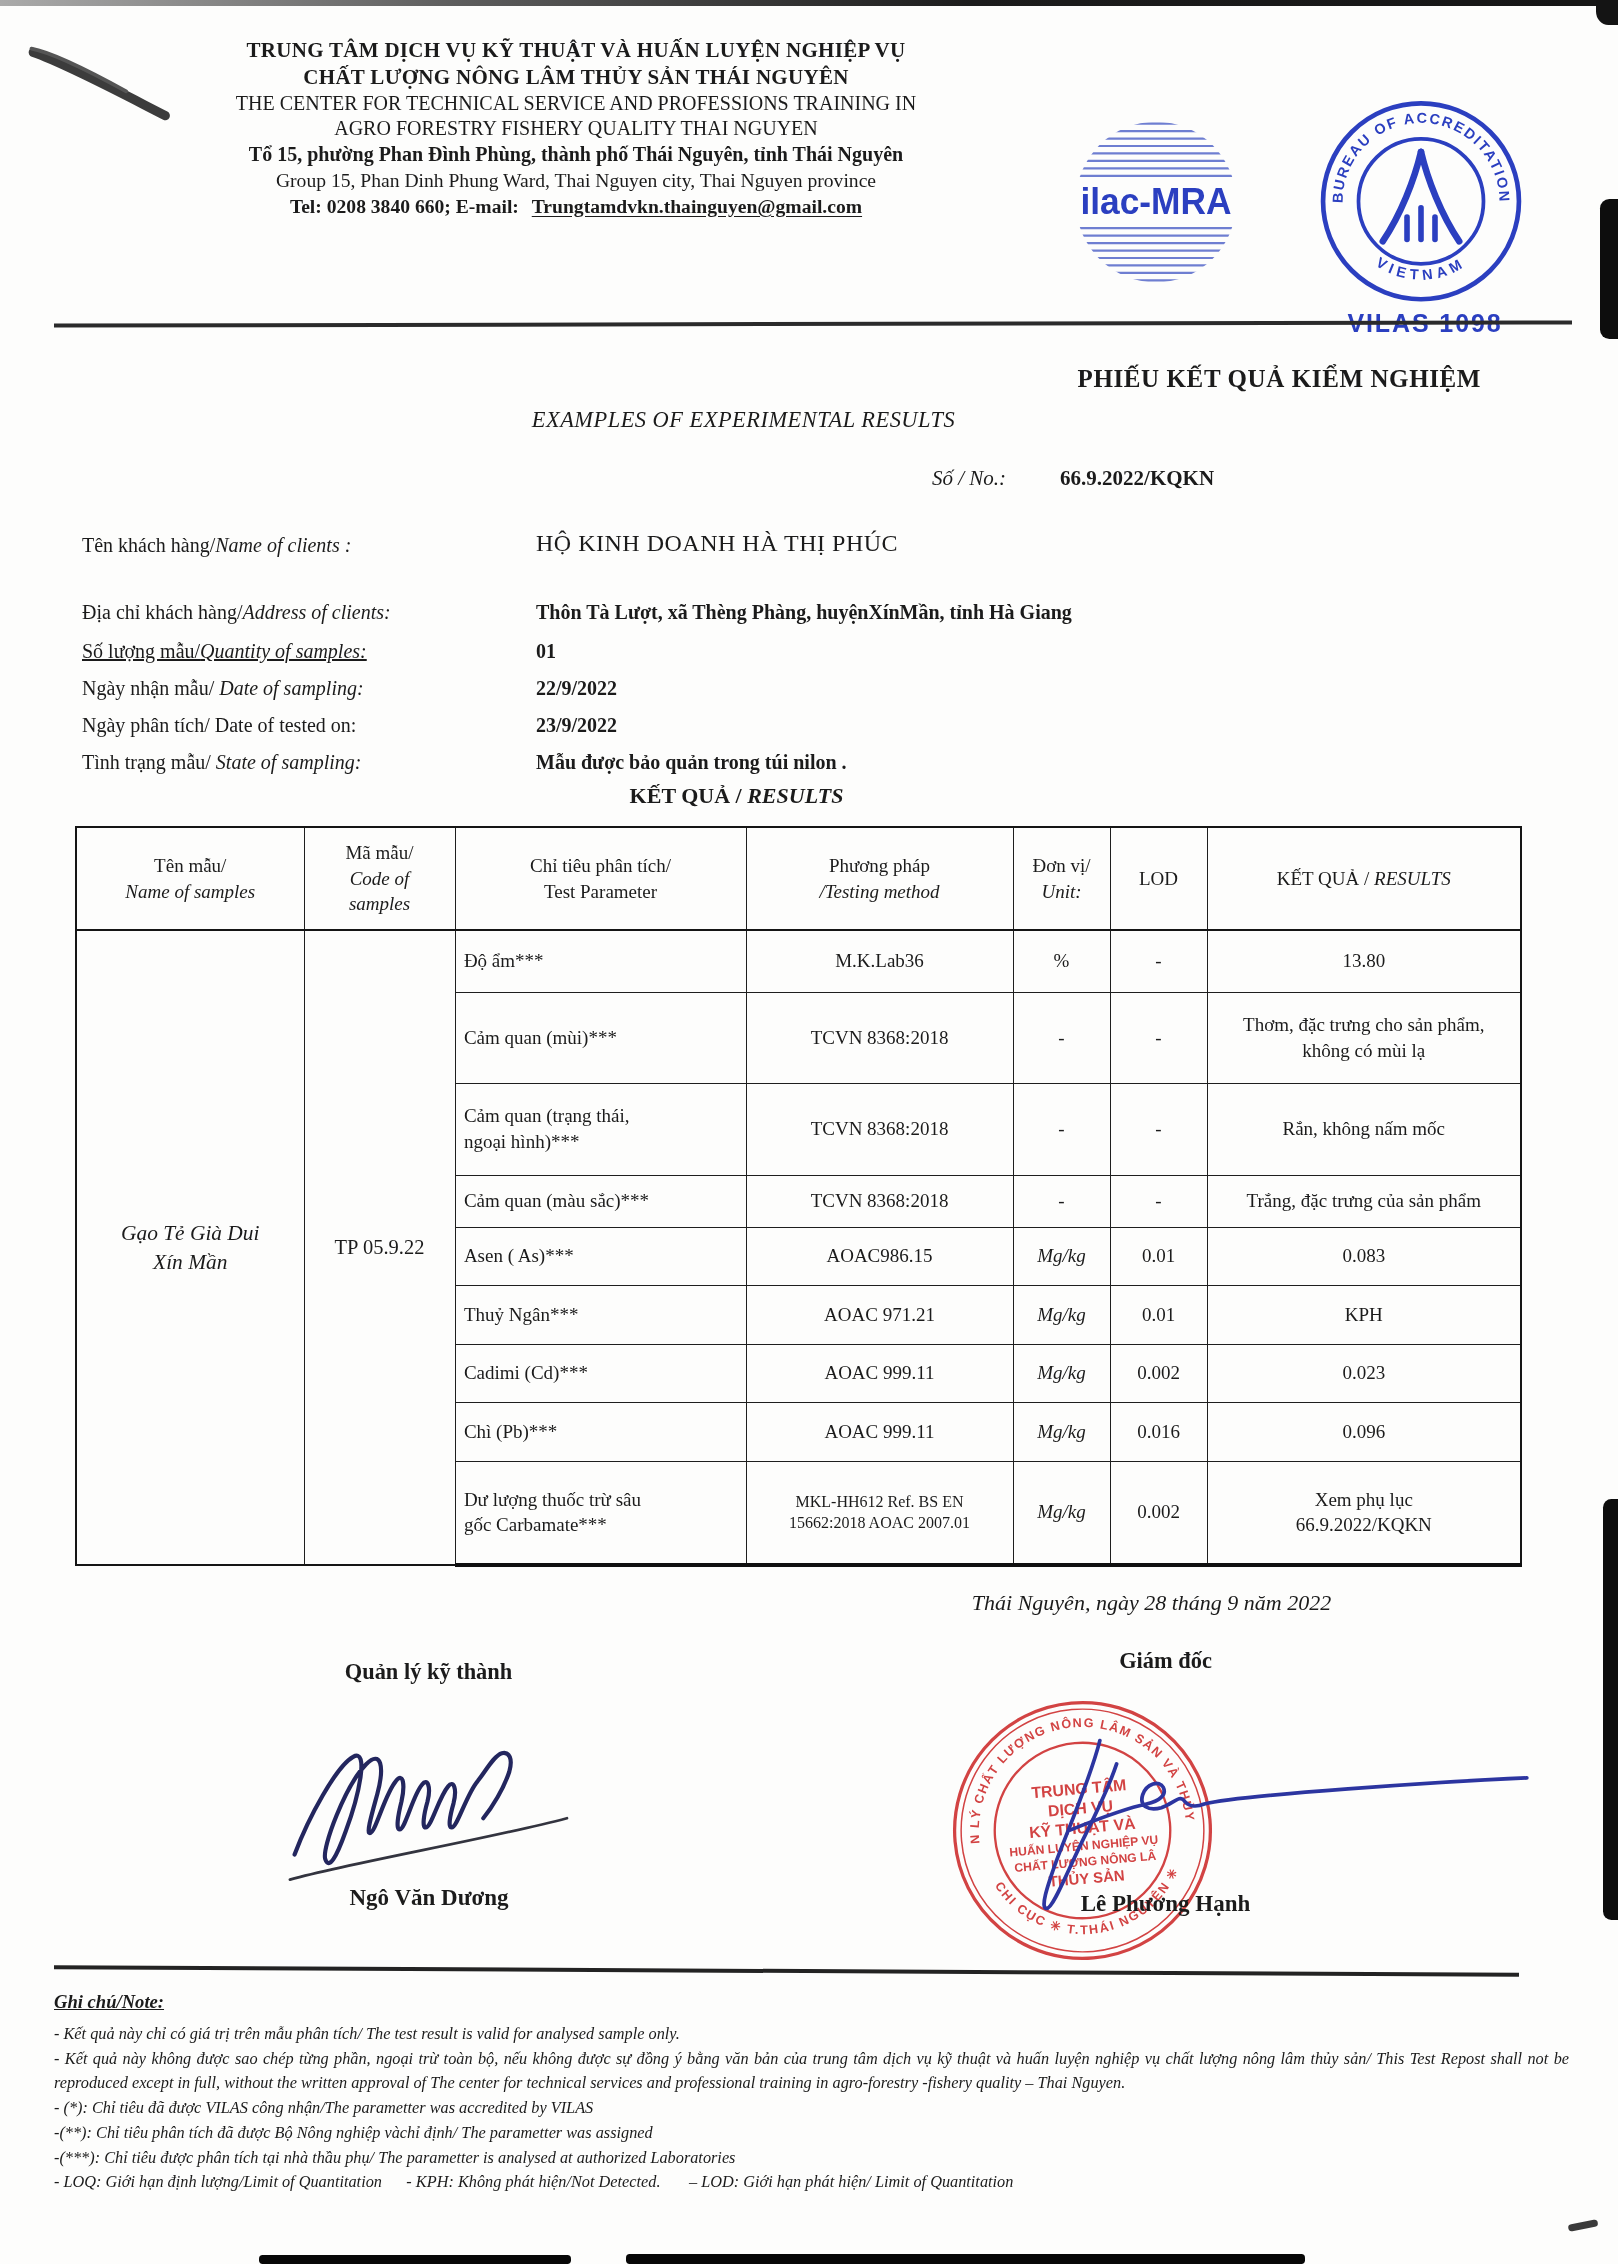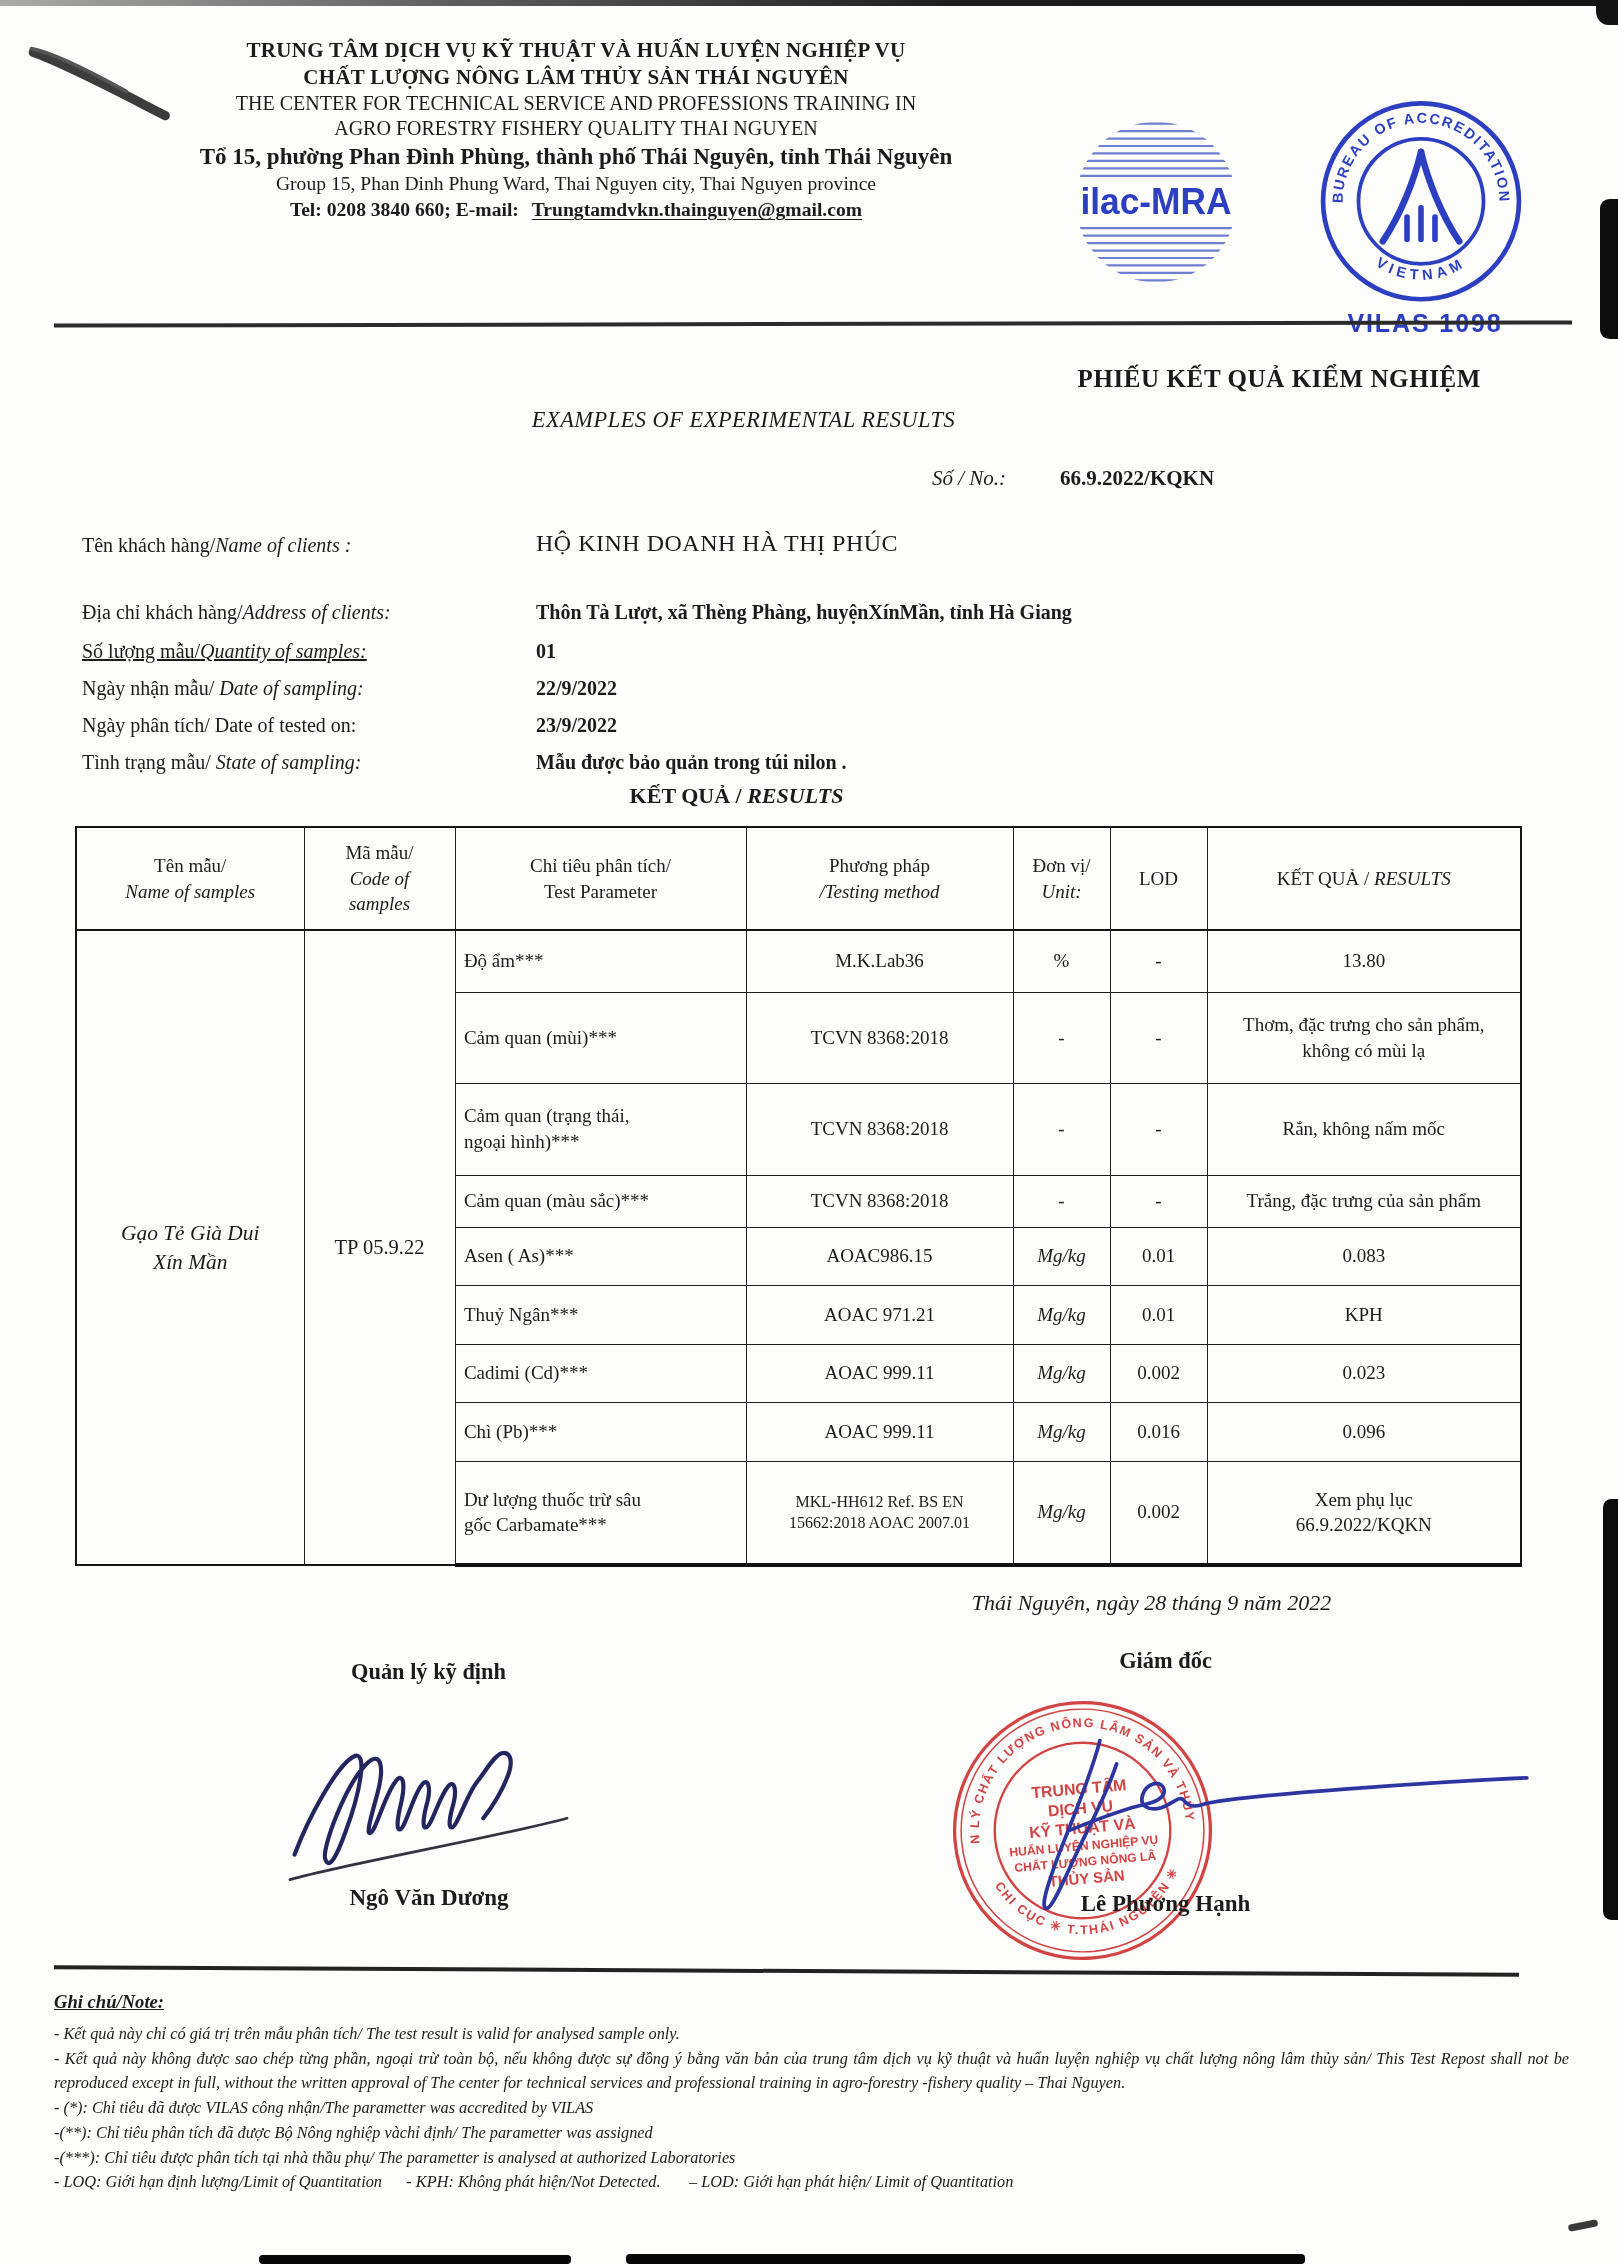--- a/index.html
+++ b/index.html
@@ -25,21 +25,21 @@
   .edge-bar-2 { left:1603px; top:1499px; width:16px; height:421px; background:#0d0d0d; border-radius:8.4px 0 0 8.4px; }
   .edge-dash  { left:1568px; top:2222px; width:30px; height:6.5px; background:#3a3a3a; border-radius:3.7px; transform:rotate(-11deg); }
   .bottom-bar-left  { left:259px; top:2255px; width:312px; height:9.3px; background:#070707; border-radius:3.7px; }
   .bottom-bar-right { left:626px; top:2254px; width:679px; height:10.3px; background:#070707; border-radius:3.7px; }
   .pen-mark { left:24px; top:39px; width:158px; height:89px; }
 
   
   .org-block { left:89px; top:37px; width:974px; text-align:center; line-height:1.28; }
   .org-vi { font-size:21px; font-weight:bold; letter-spacing:0.3px; }
   .org-en { font-size:20px; }
-  .addr-vi { font-size:23px; font-weight:bold; }
+  .addr-vi { font-size:20px; font-weight:bold; }
   .addr-en { font-size:19.6px; }
   .tel-line { font-size:19.6px; font-weight:bold; margin-top:0.9px; }
   .tel-line .email { text-decoration: underline; text-underline-offset:2.8px;margin-left:8px; }
 
   .form-info { left:1249px; top:26px; width:336px; text-align:center;
     font-size:19px; font-weight:bold; font-style:italic; line-height:1.45; }
 
   .ilac-logo { left:1072px; top:118px; }
   .boa-logo  { left:1310px; top:94px; }
   .vilas { left:1303px; top:309px; width:244px; text-align:center;
@@ -317,21 +317,21 @@
 15662:2018 AOAC 2007.01</td>
       <td class="it">Mg/kg</td>
       <td>0.002</td>
       <td class="prewrap">Xem phụ lục
 66.9.2022/KQKN</td>
     </tr>
   </tbody>
     </table>
 
   <div class="abs date-line">Thái Nguyên, ngày 28  tháng 9 năm 2022</div>
-  <div class="abs sign-title-left">Quản lý kỹ định</div>
+  <div class="abs sign-title-left">Quản lý kỹ thành</div>
   <div class="abs sign-title-right">Giám đốc</div>
 
   <svg class="abs sig-left" width="308" height="158" viewBox="0 0 330 170">
     <path d="M15,135 C30,95 60,40 78,30 C95,20 85,70 70,110 C60,138 52,152 48,140 C44,128 70,60 92,38 C108,22 112,40 104,70 C98,92 92,112 96,112 C102,112 112,70 124,56 C132,46 134,60 130,78 C126,94 124,108 128,108 C134,108 142,72 152,60 C158,52 162,62 158,78 C154,92 152,106 156,106 C162,106 170,74 180,62 C186,54 190,64 186,80 C182,94 180,106 184,106 C190,106 200,70 212,56 C220,46 230,28 238,26 C246,24 250,32 246,46 C240,64 228,84 218,96" fill="none" stroke="#23265e" stroke-width="4.5" stroke-linecap="round"></path>
     <path d="M10,162 C85,142 225,118 308,96" fill="none" stroke="#33343f" stroke-width="3" stroke-linecap="round"></path>
   </svg>
 
   <svg class="abs stamp" width="267" height="267" viewBox="0 0 286 286">
     <circle cx="143" cy="143" r="137" fill="none" stroke="#cf3434" stroke-width="3.5"></circle>
     <circle cx="143" cy="143" r="130" fill="none" stroke="#cf3434" stroke-width="1.6"></circle>

